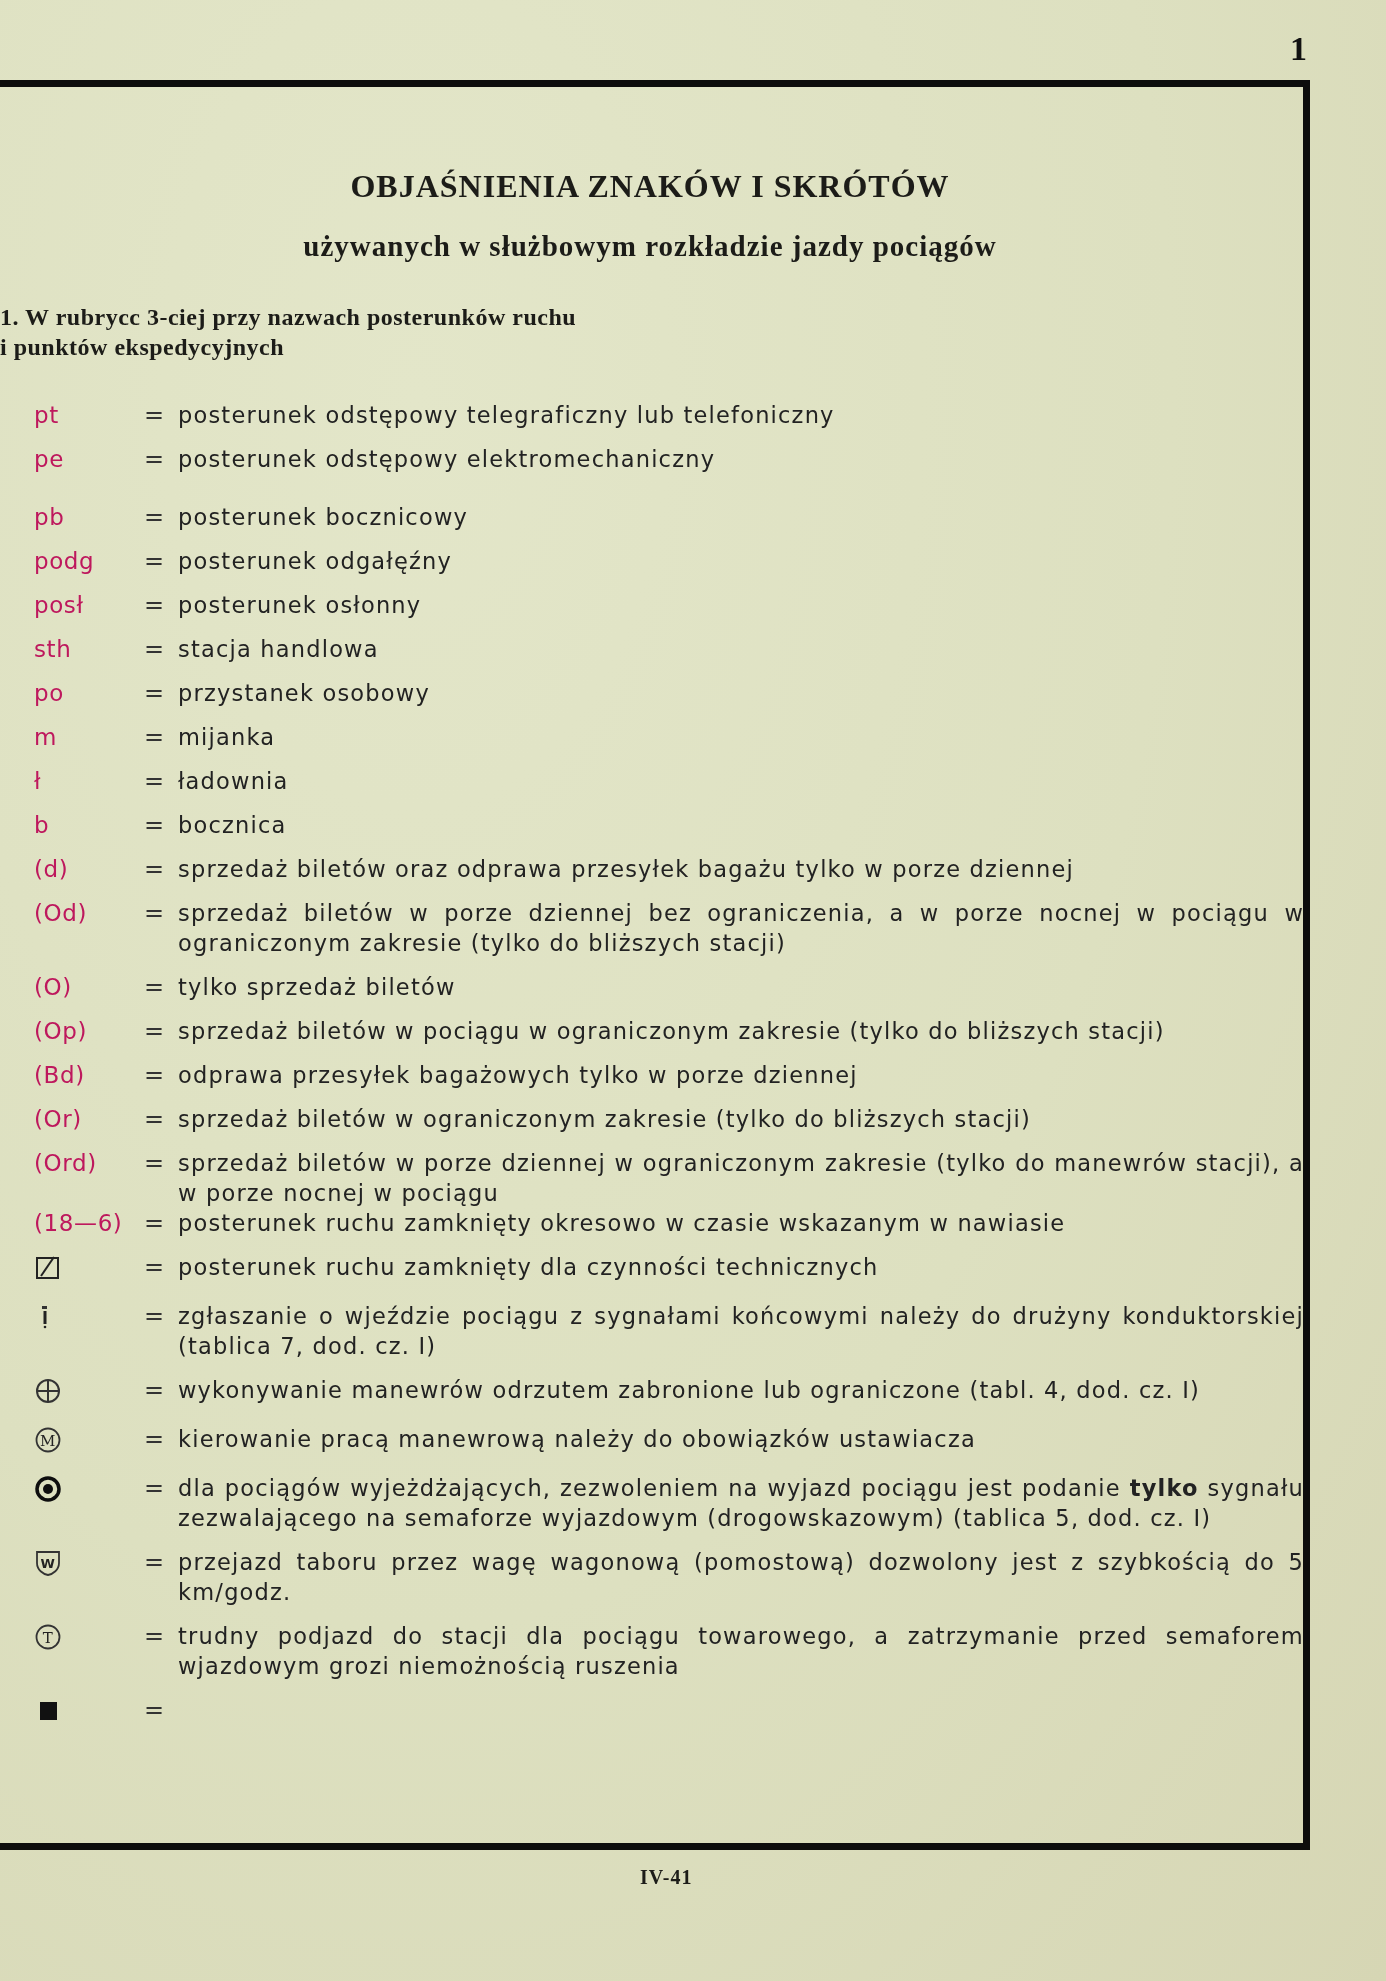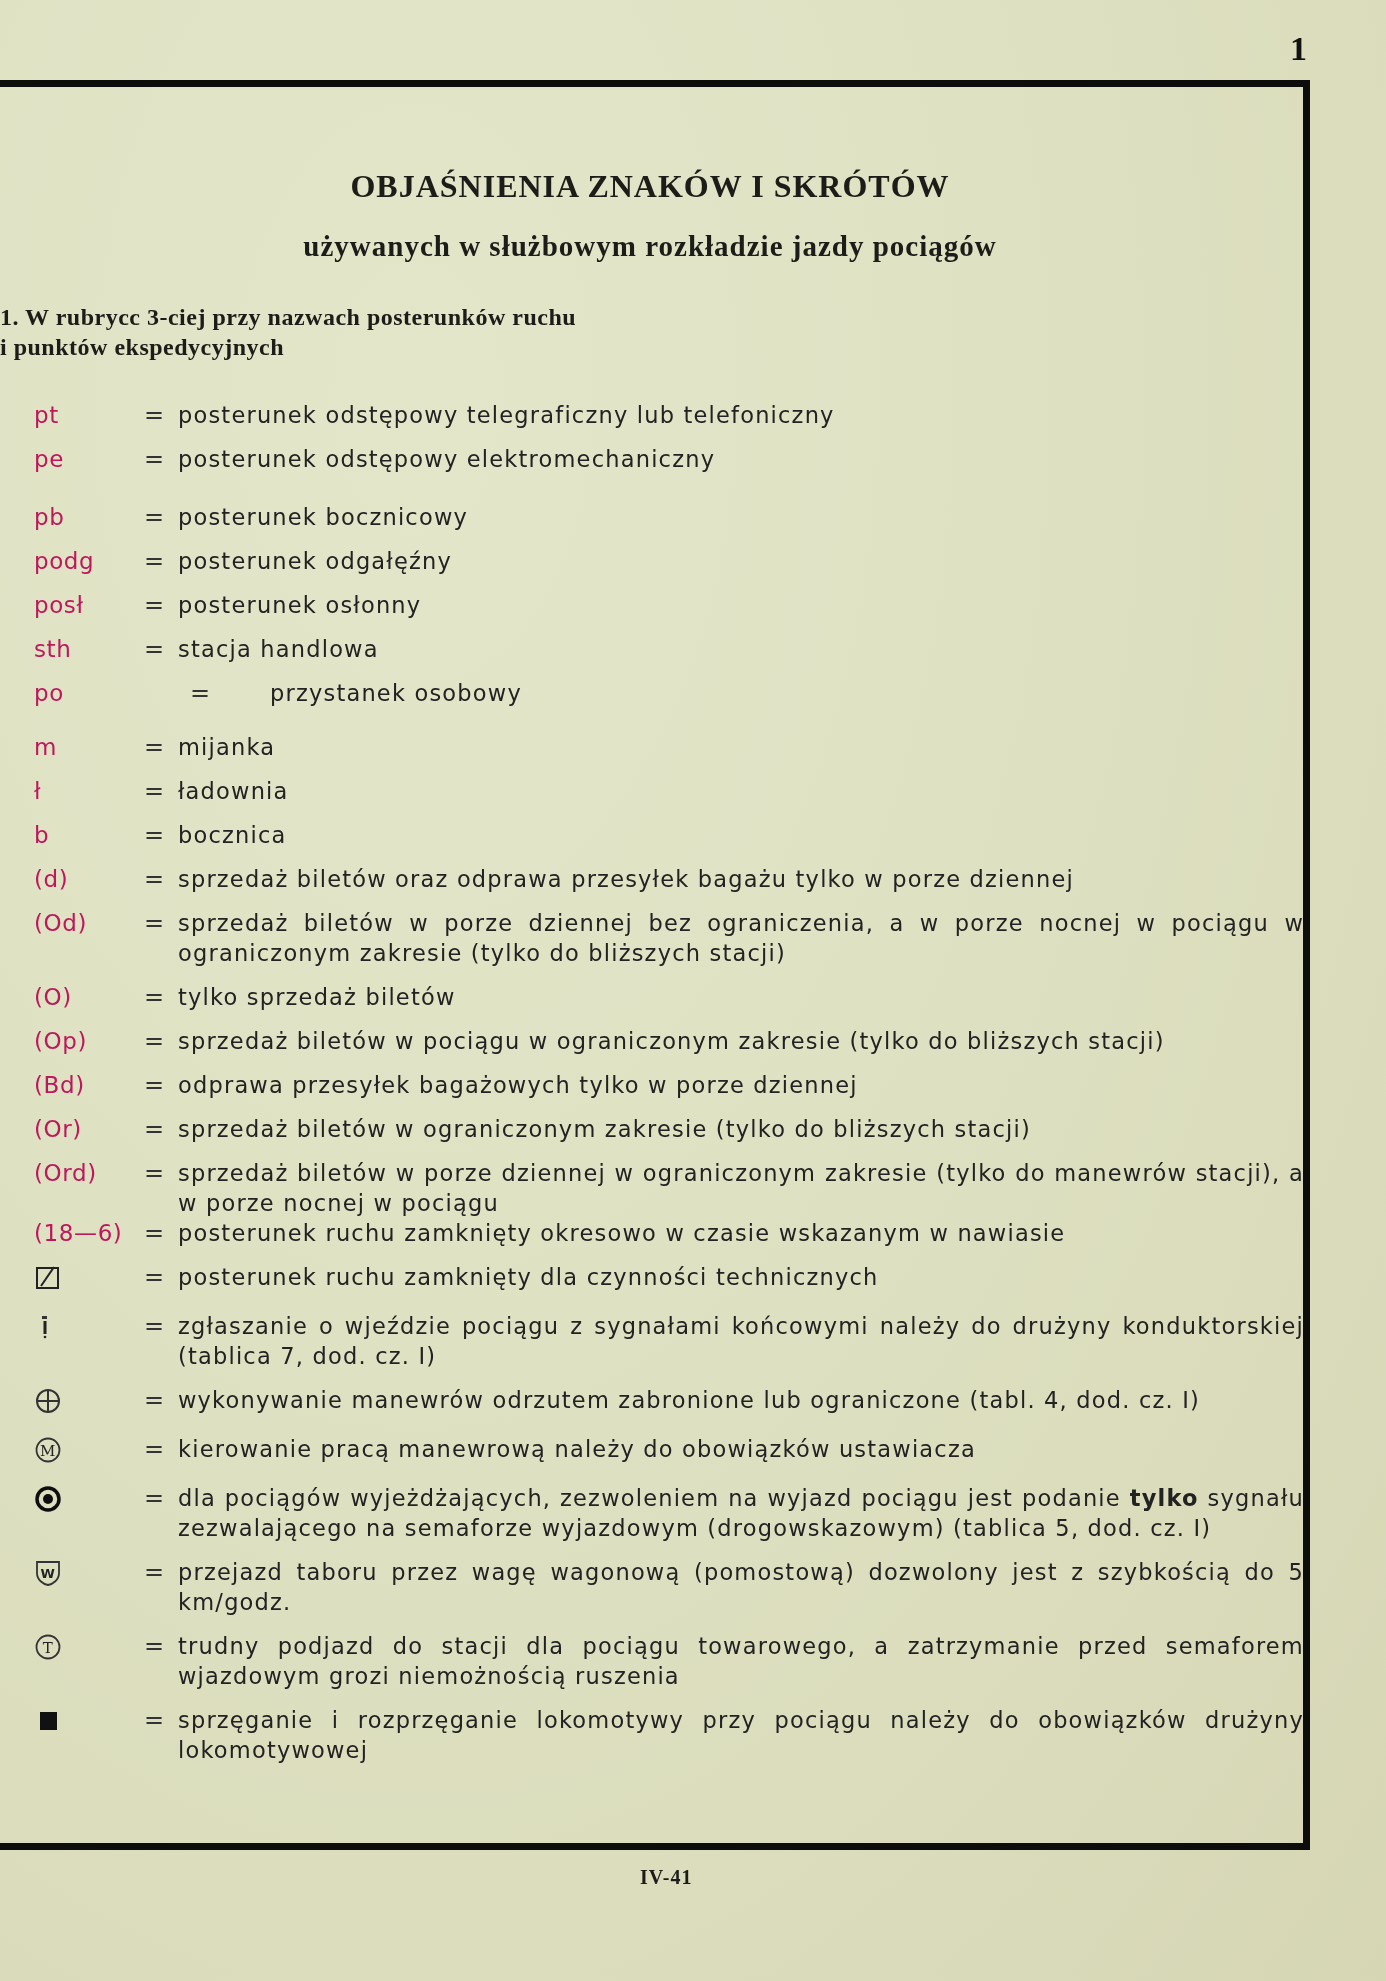--- a/index.html
+++ b/index.html
@@ -80,21 +80,21 @@
     <div class="entry" style="margin-bottom: 14px;">
       <div class="abbr">posł</div>
       <div class="eq">=</div>
       <div class="def">posterunek osłonny</div>
     </div>
     <div class="entry" style="margin-bottom: 14px;">
       <div class="abbr">sth</div>
       <div class="eq">=</div>
       <div class="def">stacja handlowa</div>
     </div>
-    <div class="entry" style="margin-bottom: 24px; gap: 46px;">
+    <div class="entry" style="margin-bottom: 14px;">
       <div class="abbr">po</div>
       <div class="eq">=</div>
       <div class="def">przystanek osobowy</div>
     </div>
     <div class="entry" style="margin-bottom: 14px;">
       <div class="abbr">m</div>
       <div class="eq">=</div>
       <div class="def">mijanka</div>
     </div>
     <div class="entry" style="margin-bottom: 14px;">
@@ -203,17 +203,16 @@
           <text x="14" y="20" font-family="DejaVu Serif, serif" font-size="15" text-anchor="middle" fill="#222">T</text>
         </svg></div>
       <div class="eq">=</div>
       <div class="def">trudny podjazd do stacji dla pociągu towarowego, a zatrzymanie przed semaforem wjazdowym grozi niemożnością ruszenia</div>
     </div>
     <div class="entry" style="margin-bottom: 0px;">
       <div class="abbr"><svg class="sym" viewBox="0 0 28 28">
           <rect x="6" y="5" width="17" height="18" fill="#111"></rect>
         </svg></div>
       <div class="eq">=</div>
-      <div class="def">sprzęganie i rozprzęganie lokomotywy przy pociągu należy do obowiązków drużyny lokomotywowej</div>
     </div>
   </div>
 
 <div class="footer">IV-41</div>
 
 </body></html>

